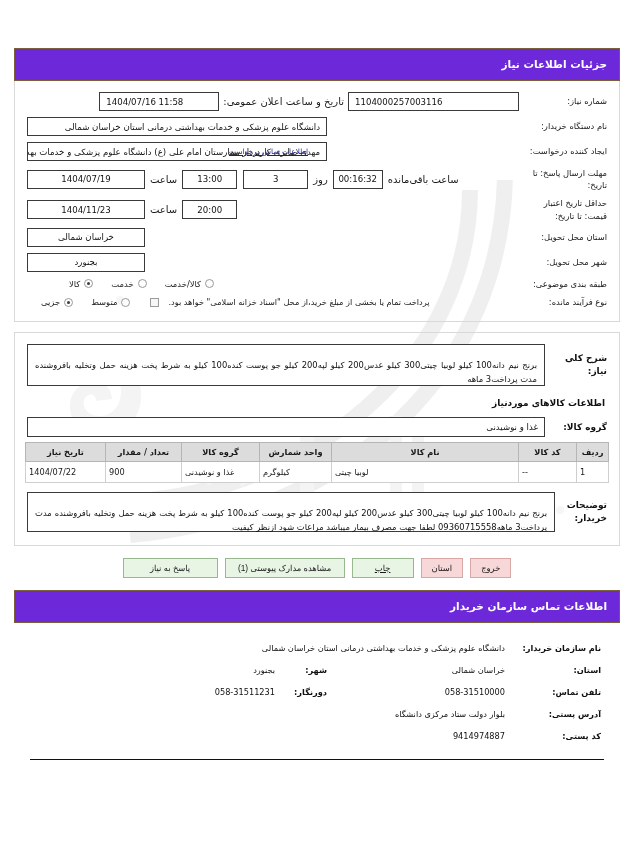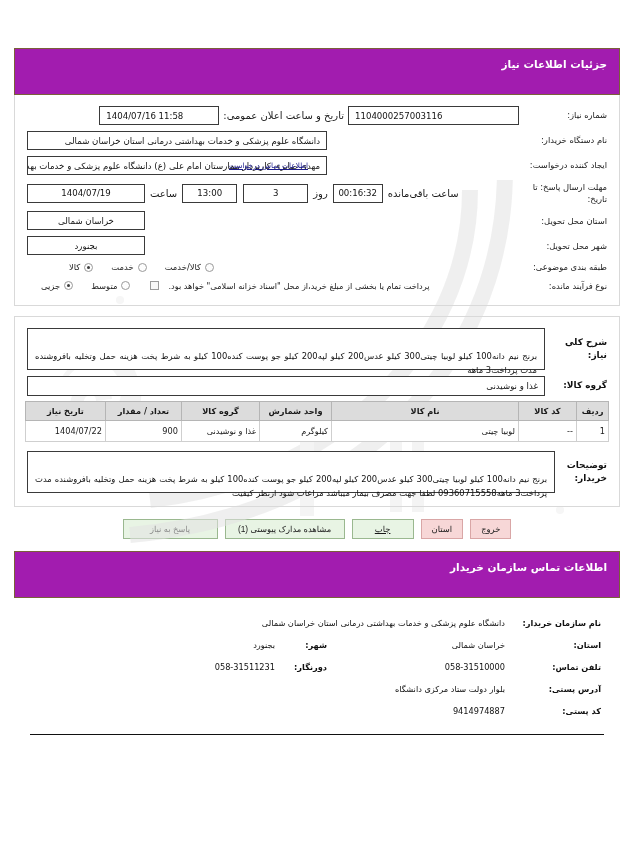--- a/index.html
+++ b/index.html
@@ -23,25 +23,25 @@
     position: absolute;
     left: 0; top: 180px;
     width: 634px; height: 420px;
     pointer-events: none;
     opacity: .55;
     z-index: 0;
   }
 
   
   .banner {
-    background: #a21caf;
+    background: #6d28d9;
     color: #ffffff;
     font-size: 10.5px;
     font-weight: bold;
-    padding: 9px 12px 24px 12px;
+    padding: 9px 12px 10px 12px;
     text-align: right;
     border: 1px solid #7a6039;
   }
 
   .outer {
     position: relative;
     z-index: 2;
     margin: 0 14px;
   }
 
@@ -104,21 +104,21 @@
   }
   .opt { display: flex; align-items: center; gap: 4px; margin-left: 14px; }
 
   
   .bigfield {
     border: 1px solid #3a3a3a;
     background: #ffffff;
     font-size: 8.4px;
     color: #111;
     line-height: 1.7;
-    padding: 20px 7px;
+    padding: 13px 7px;
     text-align: justify;
   }
   .sec-title { font-size: 9px; font-weight: bold; color: #111; margin: 9px 4px 6px 0; }
   .strong-lbl { font-size: 9px; font-weight: bold; color: #111; text-align: right; line-height: 1.45; }
 
   
   table.goods {
     width: 100%; border-collapse: collapse;
     font-size: 8.2px; margin-top: 2px;
   }
@@ -127,21 +127,21 @@
     border: 1px solid #b5b5b5;
     color: #1a1a1a;
     font-weight: bold;
     padding: 4px 2px;
     text-align: center;
   }
   table.goods td {
     border: 1px solid #cfcfcf;
     background: #ffffff;
     padding: 5px 3px;
-    text-align: right;
+    text-align: left;
     color: #1a1a1a;
   }
 
   
   .btnbar {
     display: flex; justify-content: center; align-items: center;
     gap: 7px; margin: 12px 0 6px 0;
   }
   .btn {
     font-size: 8.4px;
@@ -237,20 +237,30 @@
               <div class="fld center" style="width:50px">00:16:32</div>
               <span class="inline-lbl">روز</span>
               <div class="fld center" style="width:65px">3</div>
               <div class="fld center" style="width:55px; margin-right:6px;">13:00</div>
               <span class="inline-lbl">ساعت</span>
               <div class="fld center" style="width:118px">1404/07/19</div>
             </div>
           </td>
         </tr>
 
+        <tr>
+          <td class="lbl">حداقل تاریخ اعتبار قیمت: تا تاریخ:</td>
+          <td colspan="3">
+            <div class="row-flex" style="justify-content:flex-end;">
+              <div class="fld center" style="width:55px; margin-right:6px;">20:00</div>
+              <span class="inline-lbl">ساعت</span>
+              <div class="fld center" style="width:118px">1404/11/23</div>
+            </div>
+          </td>
+        </tr>
 
         <tr>
           <td class="lbl">استان محل تحویل:</td>
           <td colspan="3">
             <div class="fld center" style="width:118px; margin-right:auto;">خراسان شمالی</div>
           </td>
         </tr>
 
         <tr>
           <td class="lbl">شهر محل تحویل:</td>
@@ -307,20 +317,21 @@
       <tbody>
           <tr>
         <td class="strong-lbl" style="width:62px; padding-left:6px;">شرح کلی نیاز:</td>
         <td>
           <div class="bigfield" style="height:42px;">برنج نیم دانه100 کیلو لوبیا چیتی300 کیلو عدس200 کیلو لپه200 کیلو جو پوست کنده100 کیلو به شرط پخت هزینه حمل وتخلیه بافروشنده مدت پرداخت3 ماهه</div>
         </td>
       </tr>
     </tbody>
       </table>
 
+    <div class="sec-title">اطلاعات کالاهای موردنیاز</div>
 
     <table class="form">
       <tbody>
           <tr>
         <td class="strong-lbl" style="width:62px; padding-left:6px;">گروه کالا:</td>
         <td>
           <div class="fld" style="height:20px;">غذا و نوشیدنی</div>
         </td>
       </tr>
     </tbody>

